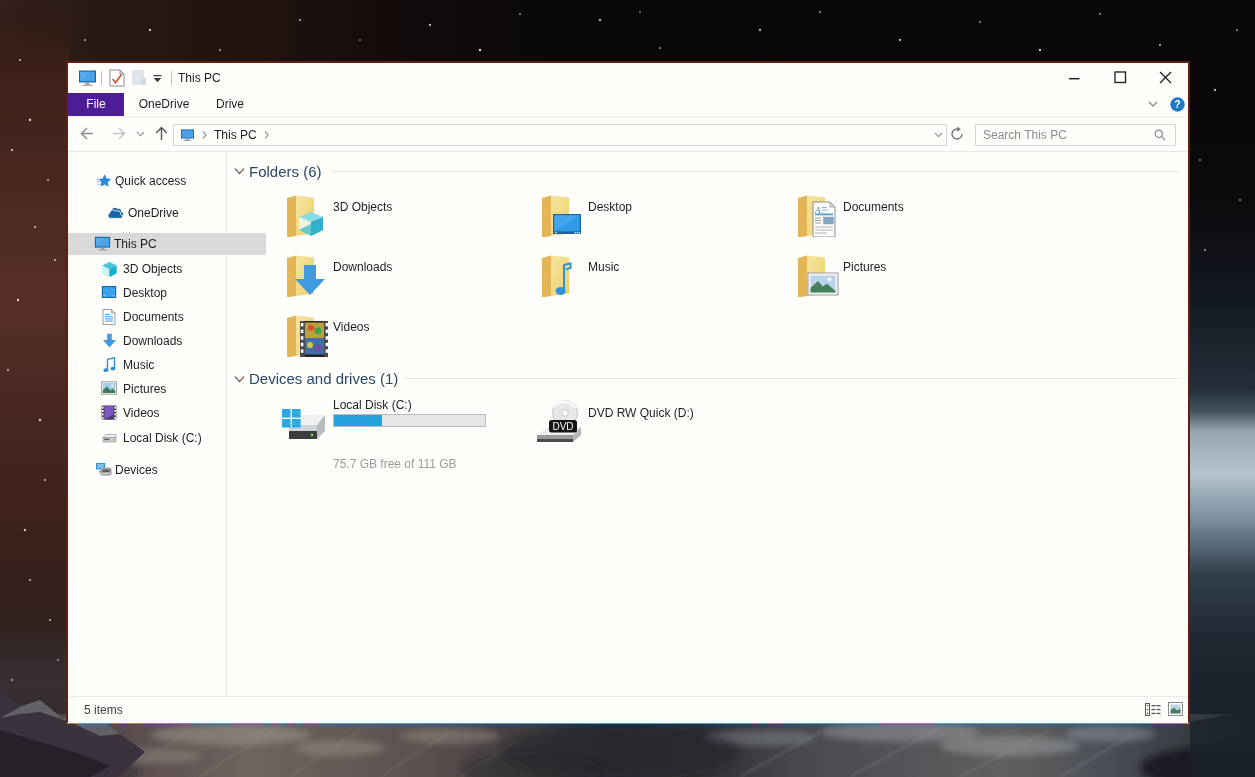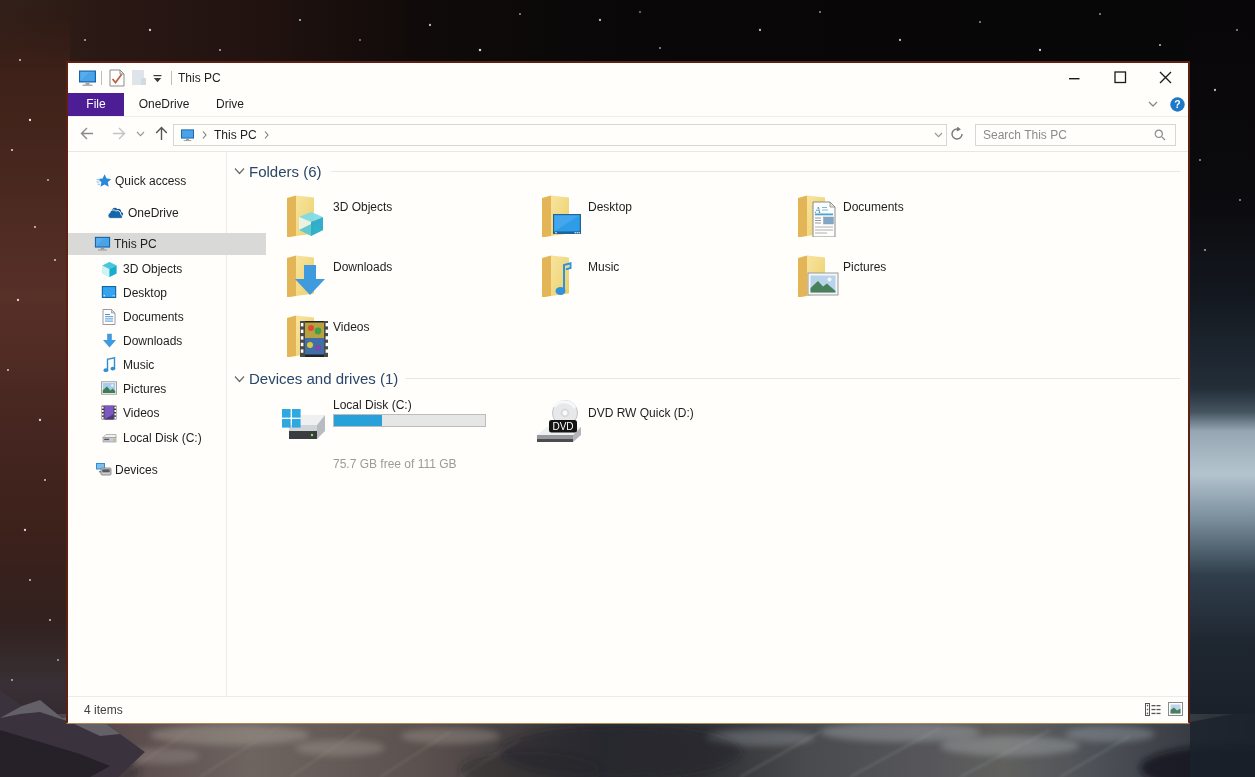--- a/index.html
+++ b/index.html
@@ -535,21 +535,21 @@
         <circle cx="29" cy="14" r="4.4" fill="#d8dadc"></circle>
         <circle cx="29" cy="14" r="2.4" fill="#fbfbfc"></circle>
         <rect x="13" y="21" width="28" height="12.5" rx="2.5" fill="#141414"></rect>
         <text x="27" y="31" font-size="10" font-family="Liberation Sans" fill="#fff" text-anchor="middle">DVD</text>
       </svg>
       <div class="tlabel" style="left:363px;top:254px;">DVD RW Quick (D:)</div>
     </div>
   </div>
 
   <div id="statusbar" class="abs">
-    <div class="abs" style="left:16px;top:0;height:26px;line-height:26px;font-size:12px;color:#404040;">4 items</div>
+    <div class="abs" style="left:16px;top:0;height:26px;line-height:26px;font-size:12px;color:#404040;">5 items</div>
     <svg class="abs" style="left:1077px;top:6px" width="16" height="13" viewBox="0 0 16 13">
       <rect x="0.5" y="0.5" width="4" height="12" fill="none" stroke="#555" stroke-width="1"></rect>
       <circle cx="2.5" cy="2.6" r="0.8" fill="#555"></circle>
         <circle cx="2.5" cy="6.5" r="0.8" fill="#555"></circle>
         <circle cx="2.5" cy="10.4" r="0.8" fill="#555"></circle>
       <rect x="6.5" y="2" width="4" height="1.3" fill="#555"></rect>
         <rect x="11.5" y="2" width="4" height="1.3" fill="#555"></rect>
       <rect x="6.5" y="5.9" width="4" height="1.3" fill="#555"></rect>
         <rect x="11.5" y="5.9" width="4" height="1.3" fill="#555"></rect>
       <rect x="6.5" y="9.8" width="4" height="1.3" fill="#555"></rect>

